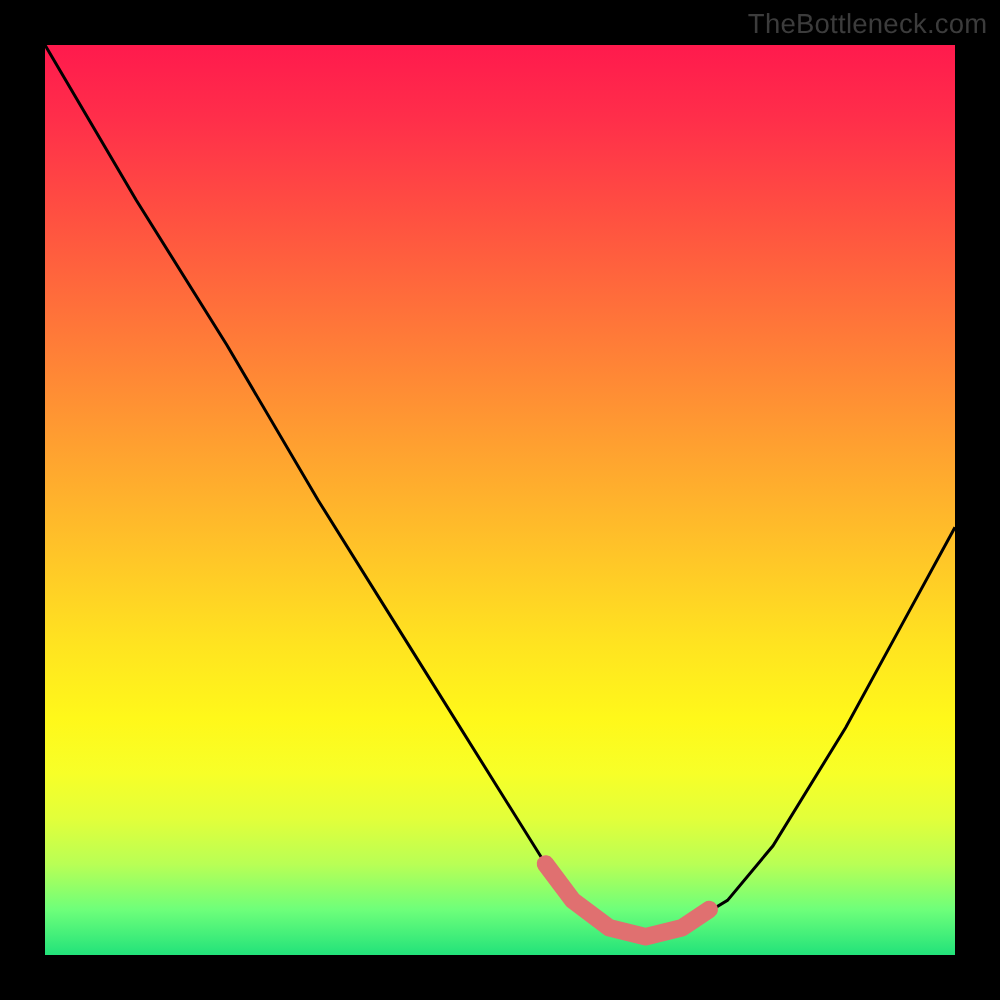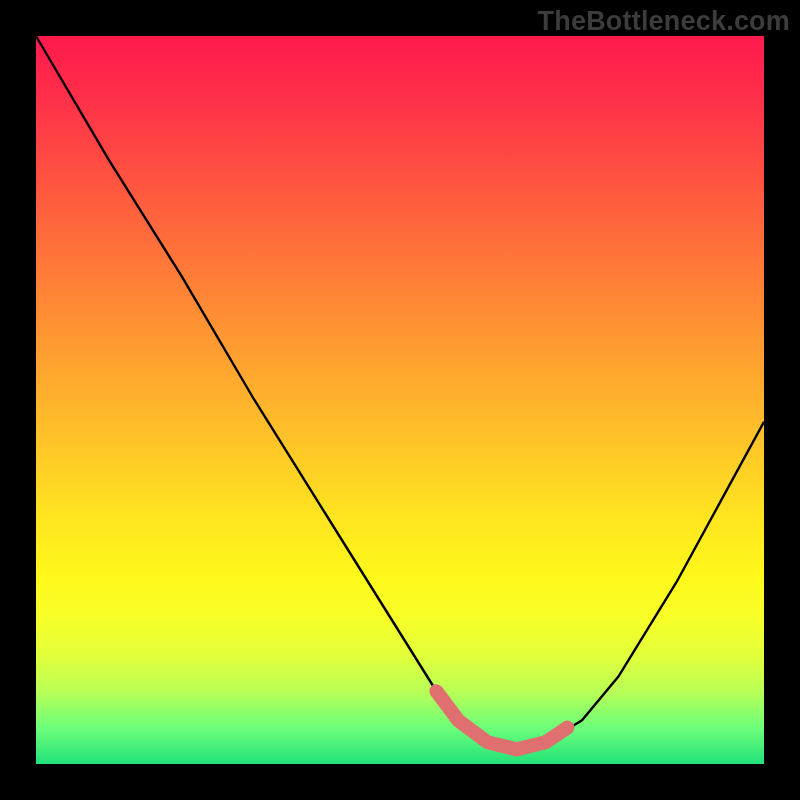--- a/index.html
+++ b/index.html
@@ -37,22 +37,22 @@
       #b9ff55 90%,
       #6eff7a 95%,
       #22e27a 100%
     );
   }
   .watermark {
     position: absolute;
     top: 6px;
     right: 10px;
     color: #3c3c3c;
-    font-size: 27px;
-    font-weight: 700;
+    font-size: 22px;
+    font-weight: 400;
     letter-spacing: 0.2px;
     user-select: none;
   }
   svg.curve {
     position: absolute;
     left: 36px;
     top: 36px;
     width: 728px;
     height: 728px;
     overflow: visible;

